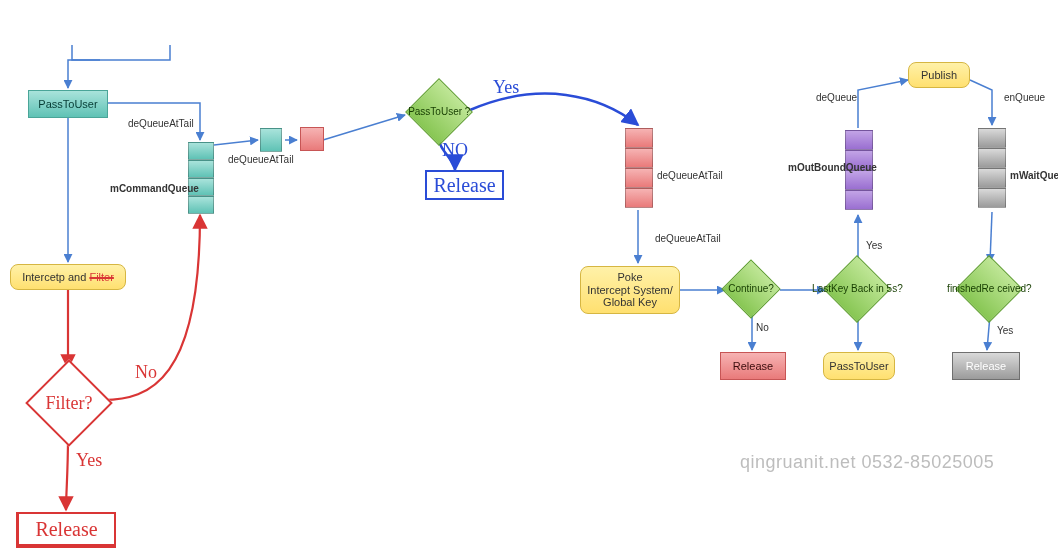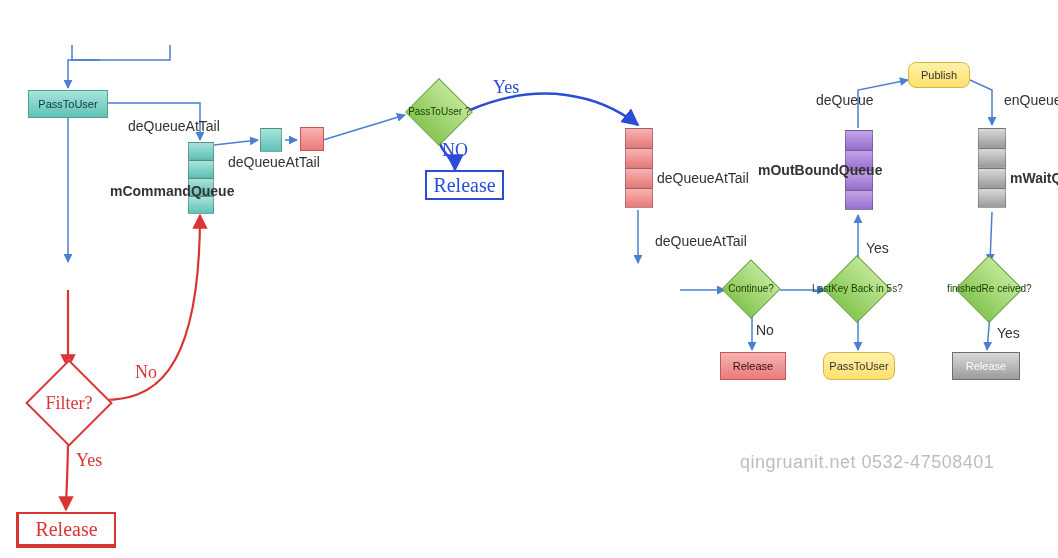--- a/index.html
+++ b/index.html
@@ -10,21 +10,21 @@
   .rect-teal{background:linear-gradient(#a9e3db,#5fc2b5);border:1px solid #4aa598;color:#063c35}
   .rect-red{background:linear-gradient(#f6b3b3,#e97a7a);border:1px solid #c75555;color:#3a0d0d}
   .rect-gray{background:linear-gradient(#d9d9d9,#9b9b9b);border:1px solid #6f6f6f;color:#fff}
   .rect-purple{background:linear-gradient(#c2a4e6,#9a6fd1);border:1px solid #7a4eb6;color:#fff}
   .diamond{transform:rotate(45deg);background:linear-gradient(#bfe696,#87c653);border:1px solid #5e9e2e;color:#163d00}
   .diamond span{display:block;transform:rotate(-45deg);white-space:nowrap;font-size:10px}
   .hand-diamond{position:absolute;transform:rotate(45deg);border:2px solid #d93535;background:#fff}
   .hand-diamond span{display:block;transform:rotate(-45deg);color:#d93535;font-family:'Comic Sans MS',cursive;font-size:18px}
   .hand-box{position:absolute;border:2px solid #d93535;color:#d93535;font-family:'Comic Sans MS',cursive;font-size:20px;display:flex;align-items:center;justify-content:center}
   .hand-box-blue{position:absolute;border:2px solid #2a4cd7;color:#2a4cd7;font-family:'Comic Sans MS',cursive;font-size:20px;display:flex;align-items:center;justify-content:center}
-  .lbl{position:absolute;font-size:14px;color:#333}
+  .lbl{position:absolute;font-size:10px;color:#333}
   .lbl-hand-blue{color:#2a4cd7;font-family:'Comic Sans MS',cursive;font-size:18px}
   .lbl-hand-red{color:#d93535;font-family:'Comic Sans MS',cursive;font-size:18px}
   .queue{position:absolute}
   .queue div{box-sizing:border-box;border:1px solid rgba(0,0,0,.25)}
   .watermark{position:absolute;font-size:18px;color:#bdbdbd;letter-spacing:.5px}
   .strike{text-decoration:line-through;text-decoration-color:#d93535;text-decoration-thickness:2px}
   svg.arrows{position:absolute;left:0;top:0;width:1058px;height:558px;pointer-events:none}
 </style>
 </head>
 <body>
@@ -87,20 +87,23 @@
     <path d="M992 212 L990 262" stroke="#4a7fd1" stroke-width="1.5" fill="none" marker-end="url(#arr-blue)"></path>
 
     <path d="M990 315 L987 350" stroke="#4a7fd1" stroke-width="1.5" fill="none" marker-end="url(#arr-blue)"></path>
   </svg>
 
 
   <div class="node rect-teal" style="left:28px;top:90px;width:80px;height:28px">
       <span>PassToUser</span>
     </div>
 
+  <div class="node pill" style="left:10px;top:264px;width:116px;height:26px">
+    <span><span>Intercetp and</span> <span class="strike" style="color:#d93535">Filter</span></span>
+  </div>
 
   <div class="hand-diamond node" style="left:38px;top:372px;width:62px;height:62px">
       <span>Filter?</span>
     </div>
 
   <div class="hand-box" style="left:16px;top:512px;width:95px;height:30px;border-bottom:4px solid #d93535;border-left:3px solid #d93535">
       <span>Release</span>
     </div>
 
   <div class="queue" style="left:188px;top:142px">
@@ -132,20 +135,23 @@
 
   <div class="queue" style="left:625px;top:128px">
     <div class="rect-red" style="width:28px;height:20px"></div>
     <div class="rect-red" style="width:28px;height:20px"></div>
     <div class="rect-red" style="width:28px;height:20px"></div>
     <div class="rect-red" style="width:28px;height:20px"></div>
   </div>
   <div class="lbl" style="left:657px;top:170px">deQueueAtTail</div>
   <div class="lbl" style="left:655px;top:233px">deQueueAtTail</div>
 
+  <div class="node pill" style="left:580px;top:266px;width:100px;height:48px;white-space:pre-line"><span>Poke
+Intercept System/
+Global Key</span></div>
 
   <div class="node diamond" style="left:730px;top:268px;width:42px;height:42px">
       <span>Continue?</span>
     </div>
   <div class="lbl" style="left:756px;top:322px">No</div>
 
   <div class="node rect-red" style="left:720px;top:352px;width:66px;height:28px">
       <span>Release</span>
     </div>
 
@@ -158,21 +164,21 @@
   <div class="node pill" style="left:823px;top:352px;width:72px;height:28px">
       <span>PassToUser</span>
     </div>
 
   <div class="queue" style="left:845px;top:130px">
     <div class="rect-purple" style="width:28px;height:20px"></div>
     <div class="rect-purple" style="width:28px;height:20px"></div>
     <div class="rect-purple" style="width:28px;height:20px"></div>
     <div class="rect-purple" style="width:28px;height:20px"></div>
   </div>
-  <div class="lbl" style="left:758px;top:162px;font-weight:bold">mOutBoundQueue</div>
+  <div class="lbl" style="left:788px;top:162px;font-weight:bold">mOutBoundQueue</div>
   <div class="lbl" style="left:816px;top:92px">deQueue</div>
 
   <div class="node pill" style="left:908px;top:62px;width:62px;height:26px">
       <span>Publish</span>
     </div>
   <div class="lbl" style="left:1004px;top:92px">enQueue</div>
 
   <div class="queue" style="left:978px;top:128px">
     <div class="rect-gray" style="width:28px;height:20px"></div>
     <div class="rect-gray" style="width:28px;height:20px"></div>
@@ -187,15 +193,15 @@
     </div>
   <div class="lbl" style="left:997px;top:325px">Yes</div>
 
   <div class="node rect-gray" style="left:952px;top:352px;width:68px;height:28px">
       <span>Release</span>
     </div>
 
   <div class="lbl lbl-hand-red" style="left:135px;top:362px">No</div>
   <div class="lbl lbl-hand-red" style="left:76px;top:450px">Yes</div>
 
-  <div class="watermark" style="left:740px;top:452px">qingruanit.net 0532-47508401</div>
+  <div class="watermark" style="left:740px;top:452px">qingruanit.net 0532-85025005</div>
 
 </div>
 
 </body></html>

